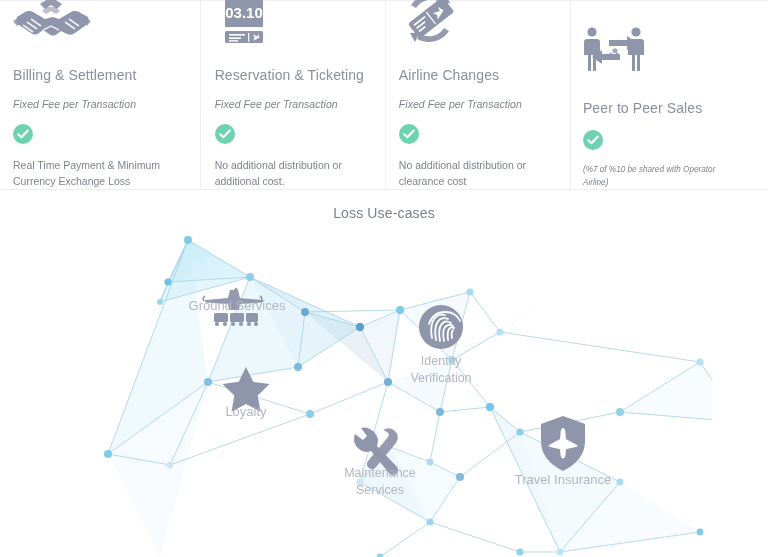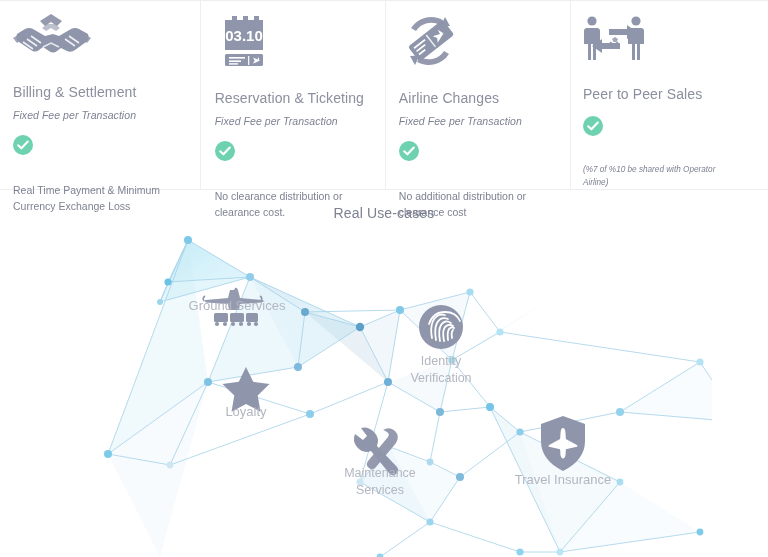--- a/index.html
+++ b/index.html
@@ -17,21 +17,21 @@
     position: absolute; left: 0; top: 0;
     width: 768px; height: 190px;
     border-top: 1px solid #eceef1;
     border-bottom: 1px solid #eceef1;
     display: flex;
     padding: 0 13px;
   }
   .card {
     position: relative;
     padding: 11px 14px 0 0;
-    display: flex; flex-direction: column;
+    display: flex; flex-direction: column; justify-content: flex-end;
   }
   .card-0 { width: 192px; }
   .card-1 { width: 190px; padding-left: 14px; }
   .card-2 { width: 190px; padding-left: 13px; }
   .card-3 { width: 190px; padding-left: 12px; }
   .card + .card { border-left: 1px solid #edeff2; }
 
   .card-icon { height: 60px; display: flex; align-items: center; }
   .card-icon svg { display: block; }
 
@@ -40,29 +40,29 @@
     color: #8b8f9e;
     font-weight: 400;
     letter-spacing: .1px;
     margin-top: 20px;
     white-space: nowrap;
   }
   .card-sub {
     font-size: 10.5px;
     color: #7e8292;
     font-style: italic;
-    margin-top: 9px;
+    margin-top: 15px;
     letter-spacing: .05px;
   }
   .check-icon { margin-top: 14px; }
   .card-note {
     font-size: 10.5px;
     color: #7e8292;
     line-height: 16px;
-    margin-top: 23px;
+    margin-top: 9px;
     max-width: 176px;
   }
   .card-note.small {
     font-size: 8.2px;
     font-style: italic;
     line-height: 13px;
     max-width: 186px;
   }
 
   
@@ -141,21 +141,21 @@
         </svg>
       </div>
       <div class="card-title">Reservation &amp; Ticketing</div>
       <div class="card-sub">Fixed Fee per Transaction</div>
       <div class="check-icon">
         <svg width="20" height="20" viewBox="0 0 20 20">
           <circle cx="10" cy="10" r="10" fill="#6ed2b0"></circle>
           <path d="M5.2 10.3 L8.4 13.3 L14.8 6.6" stroke="#fff" stroke-width="2.1" fill="none" stroke-linecap="round" stroke-linejoin="round"></path>
         </svg>
       </div>
-      <div class="card-note">No clearance distribution or clearance cost.</div>
+      <div class="card-note">No additional distribution or additional cost.</div>
     </div>
 
     <div class="card card-2">
       <div class="card-icon">
         <svg width="62" height="58" viewBox="0 0 62 58">
           <g fill="#8f95aa">
             <g transform="rotate(-38 31 29)">
               <rect x="10" y="20" width="44" height="19" rx="2.5"></rect>
               <g fill="#ffffff">
                 <rect x="14" y="24" width="14" height="1.8"></rect>
@@ -208,21 +208,21 @@
         <svg width="20" height="20" viewBox="0 0 20 20">
           <circle cx="10" cy="10" r="10" fill="#6ed2b0"></circle>
           <path d="M5.2 10.3 L8.4 13.3 L14.8 6.6" stroke="#fff" stroke-width="2.1" fill="none" stroke-linecap="round" stroke-linejoin="round"></path>
         </svg>
       </div>
       <div class="card-note small">(%7 of %10 be shared with Operator Airline)</div>
     </div>
 
   </div>
 
-  <div class="usecase-title">Real Use-cases</div>
+  <div class="usecase-title">Loss Use-cases</div>
 
   <div class="network-wrap">
     <svg width="768" height="325" viewBox="0 0 768 325">
       <defs>
         <linearGradient id="pg1" x1="0" y1="0" x2="1" y2="1">
           <stop offset="0" stop-color="#9fe3f5" stop-opacity=".55"></stop>
           <stop offset="1" stop-color="#cfeef8" stop-opacity=".12"></stop>
         </linearGradient>
         <linearGradient id="pg2" x1="0" y1="0" x2="0" y2="1">
           <stop offset="0" stop-color="#c8d4e4" stop-opacity=".40"></stop>

